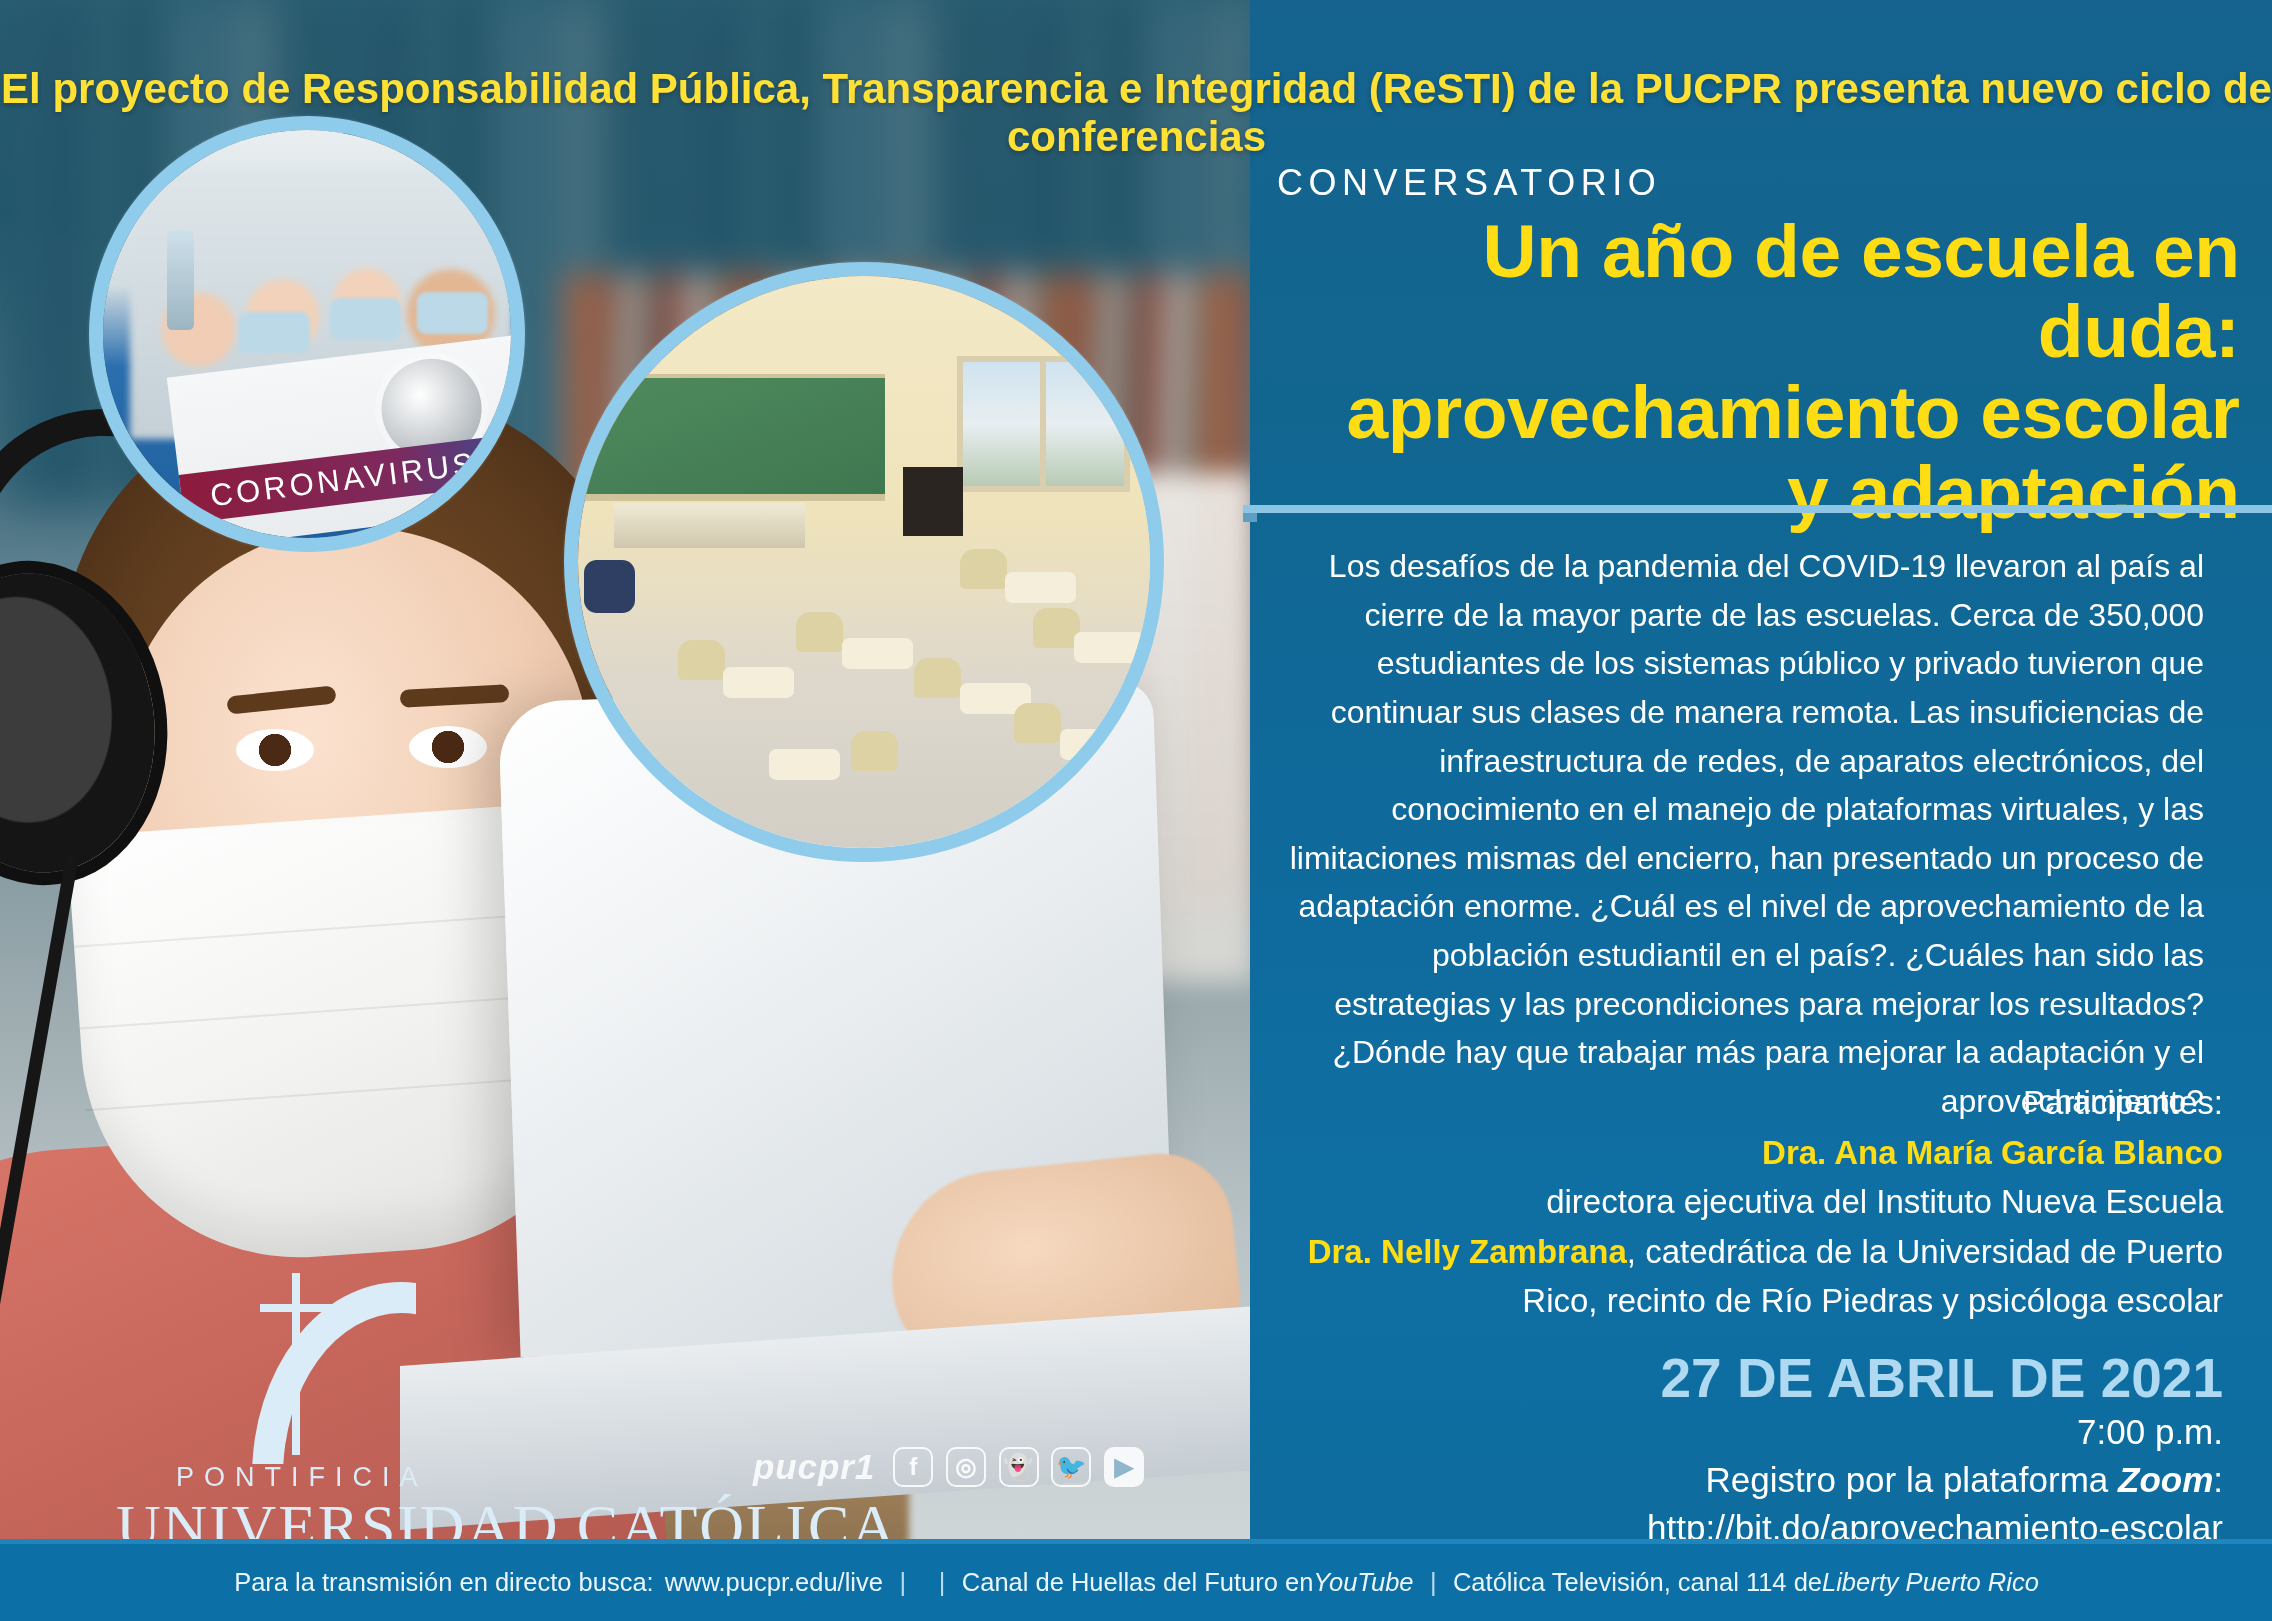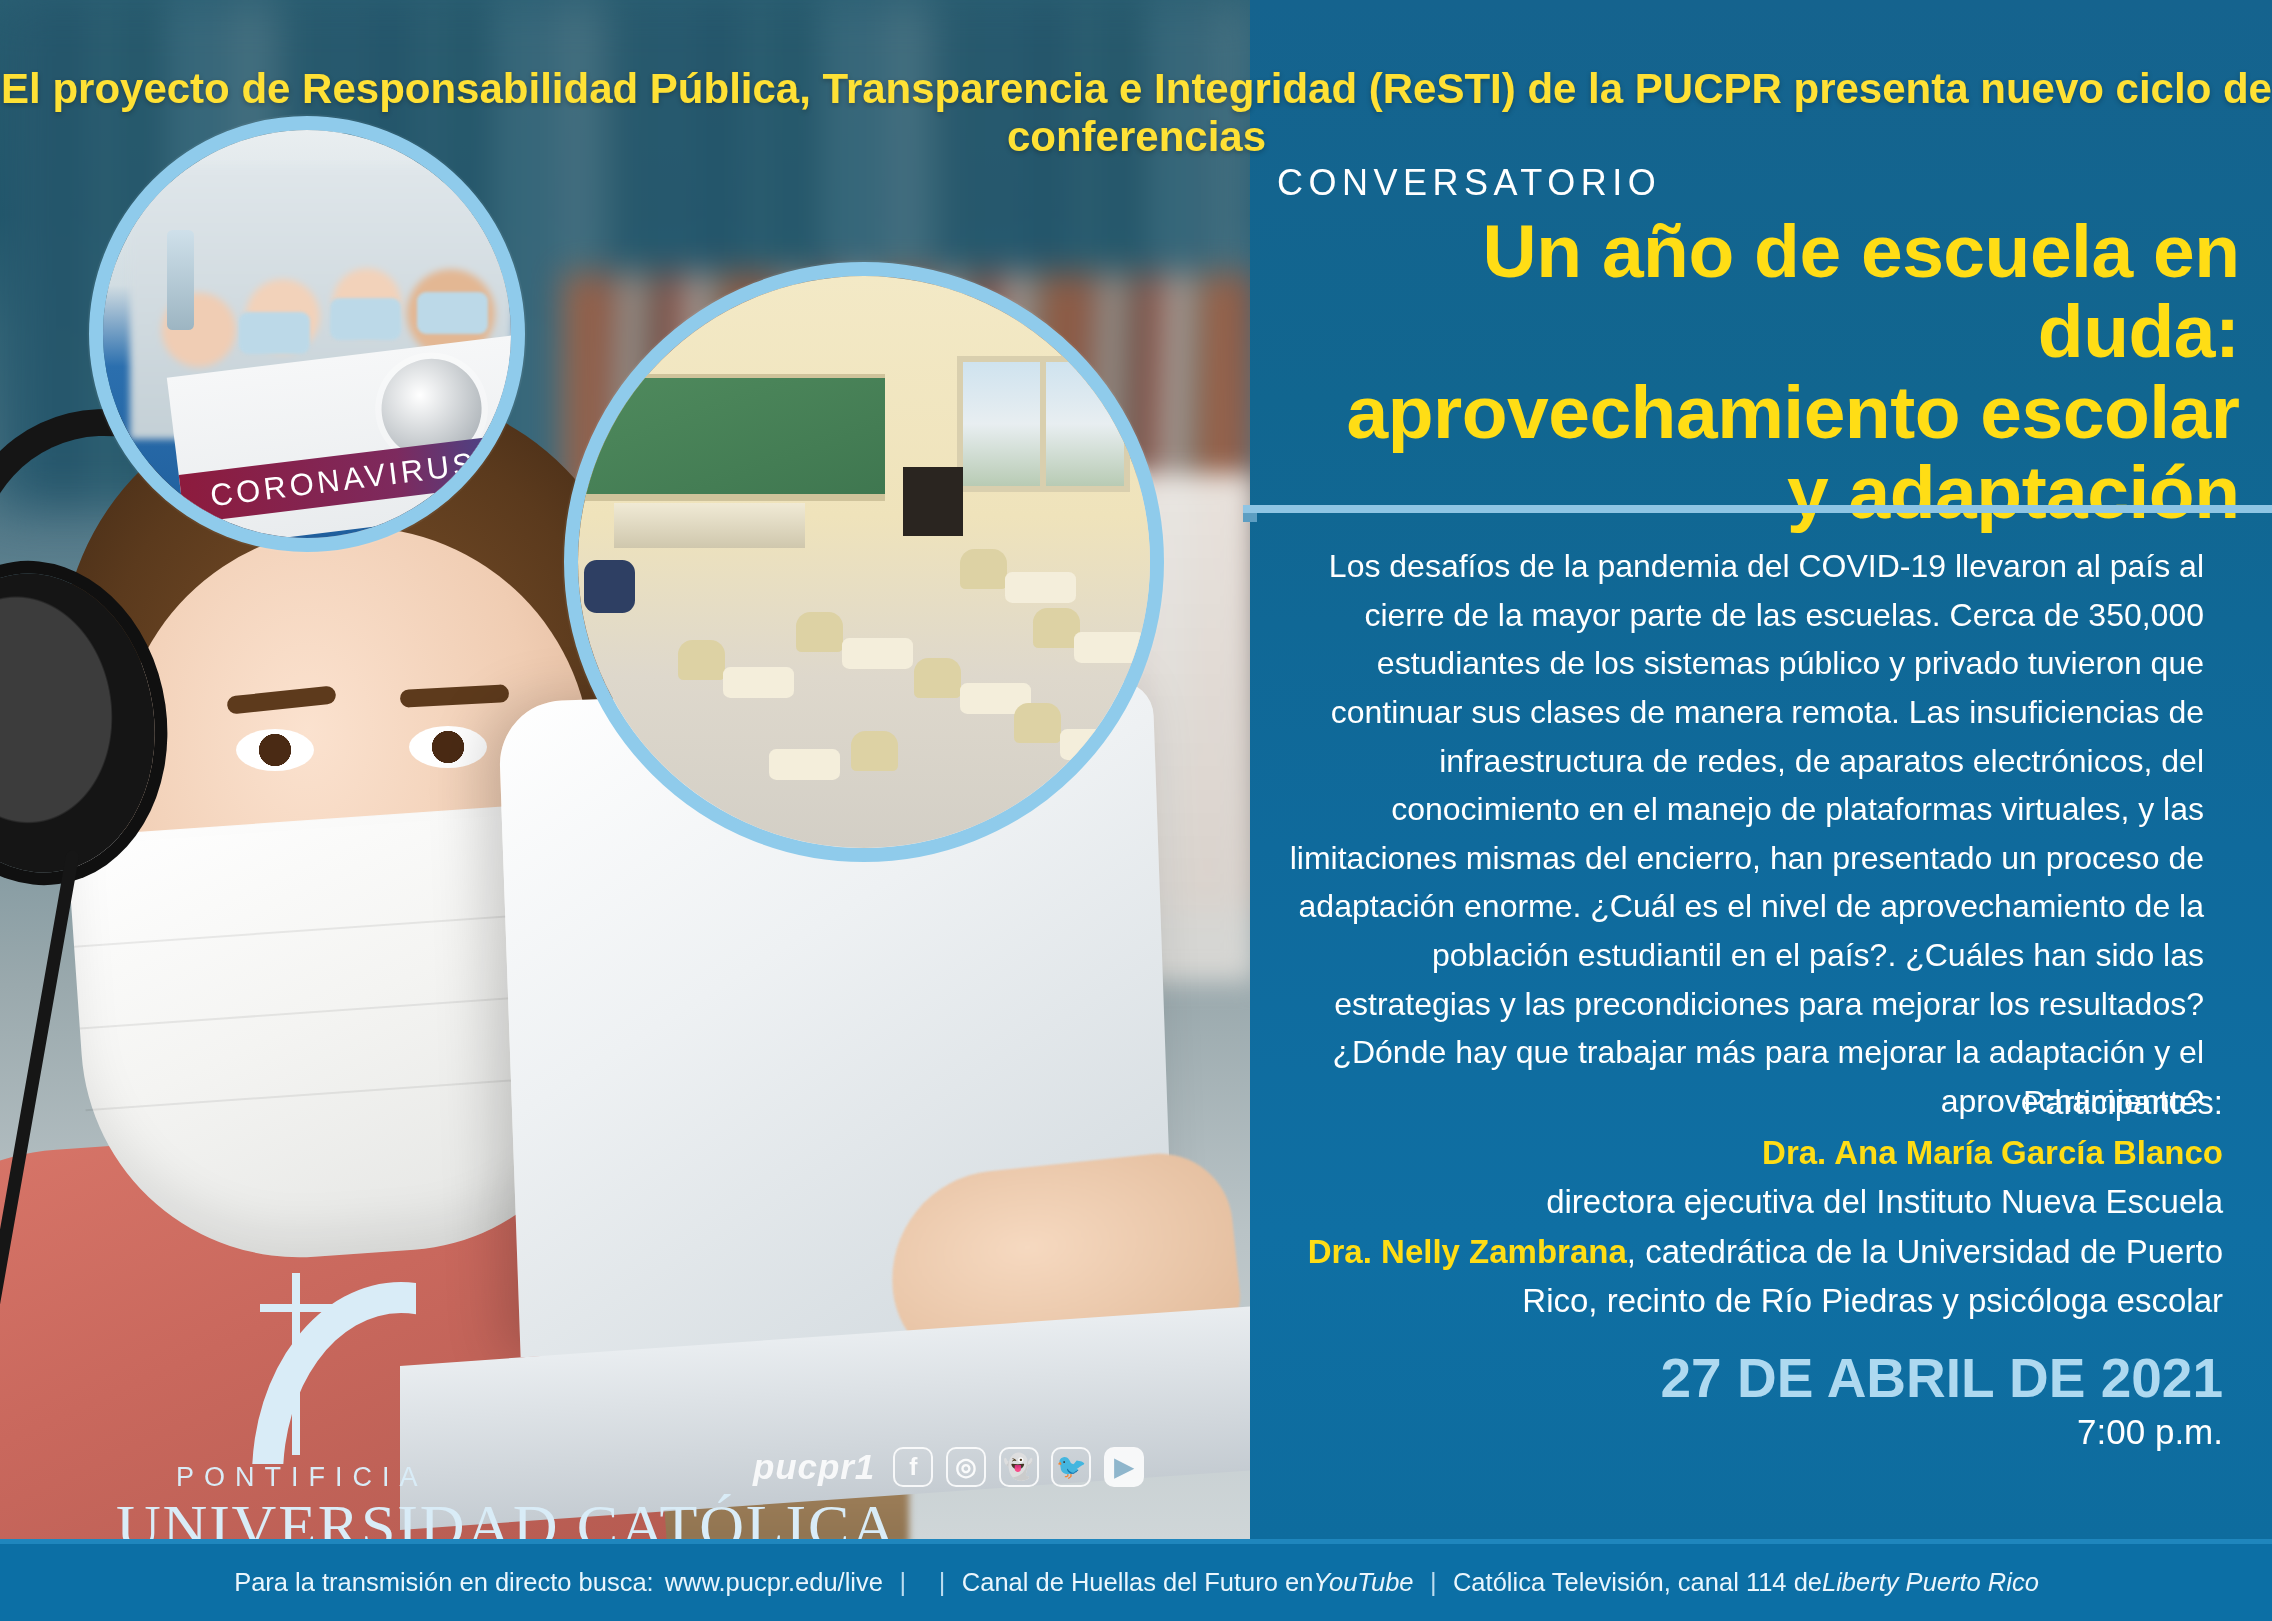--- a/index.html
+++ b/index.html
@@ -392,20 +392,24 @@
       <div class="name">Dra. Ana María García Blanco</div>
       <div>directora ejecutiva del Instituto Nueva Escuela</div>
       <div>
         <span class="name">Dra. Nelly Zambrana</span><span>, catedrática de la Universidad de Puerto Rico, recinto de Río Piedras  y psicóloga escolar</span>
       </div>
     </div>
 
     <div class="date-block">
       <div class="date-big">27 DE ABRIL DE 2021</div>
       <div class="date-line">7:00 p.m.</div>
+      <div class="date-line">
+        <span>Registro por la plataforma </span><i>Zoom</i><span>:</span>
+      </div>
+      <div class="date-line">http://bit.do/aprovechamiento-escolar</div>
     </div>
   </div>
 
   <div class="header-text">El proyecto de Responsabilidad Pública, Transparencia e Integridad (ReSTI) de la PUCPR presenta nuevo ciclo de conferencias</div>
 
   <div class="footer">
     <div class="footer-inner">
       <span>Para la transmisión en directo busca:</span>
       <span style="padding-left:11px">www.pucpr.edu/live</span>
       <span class="footer-sep">|</span>

